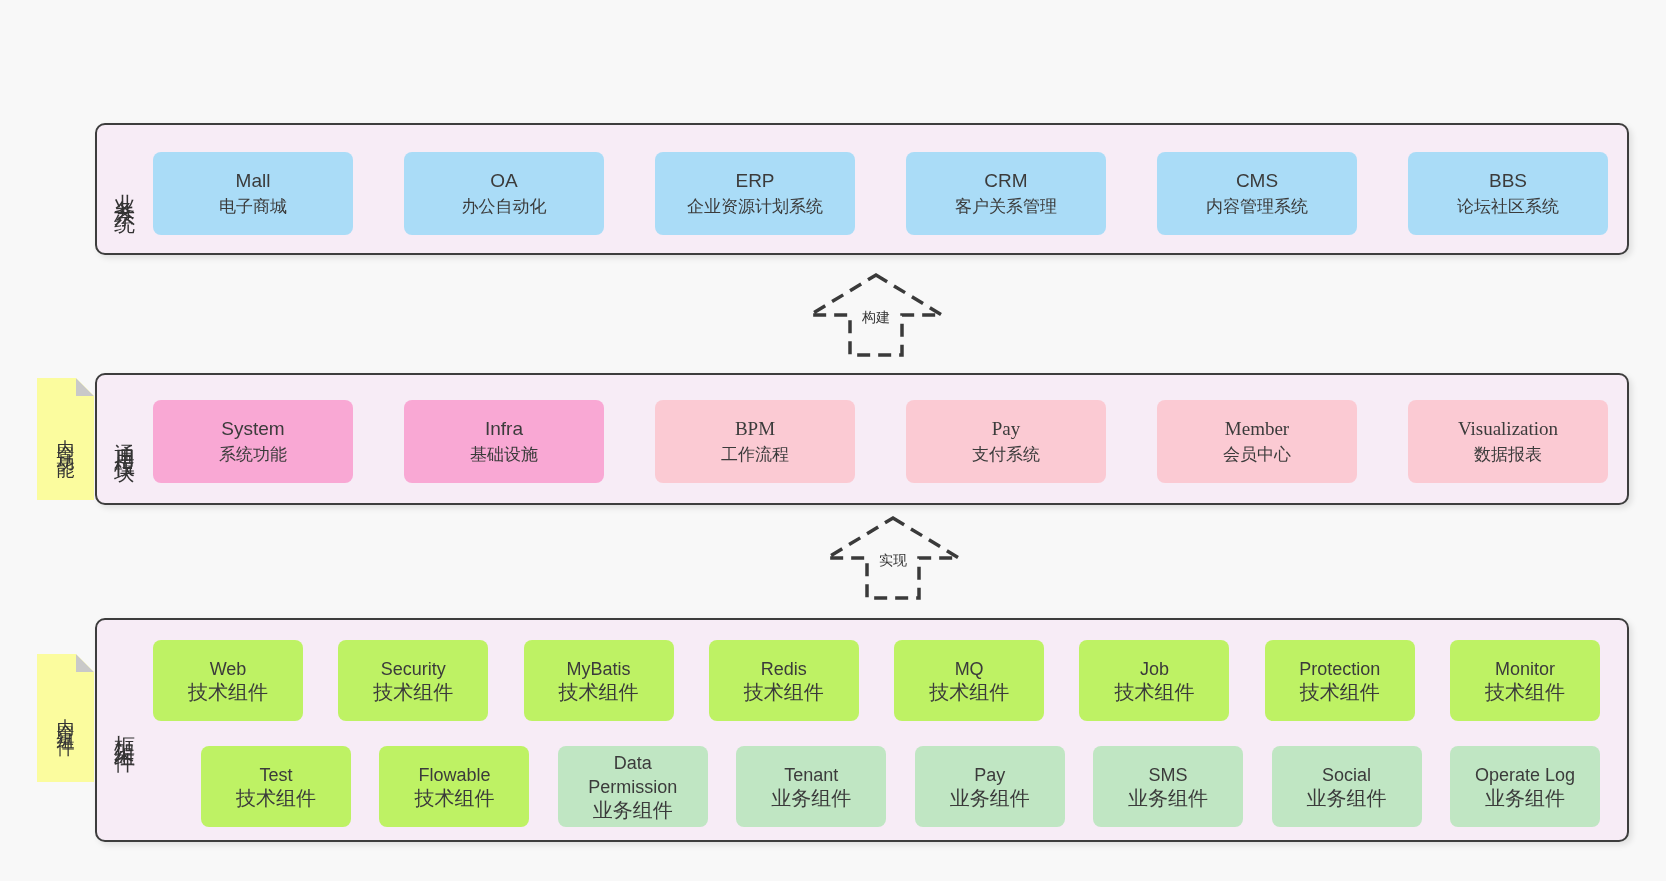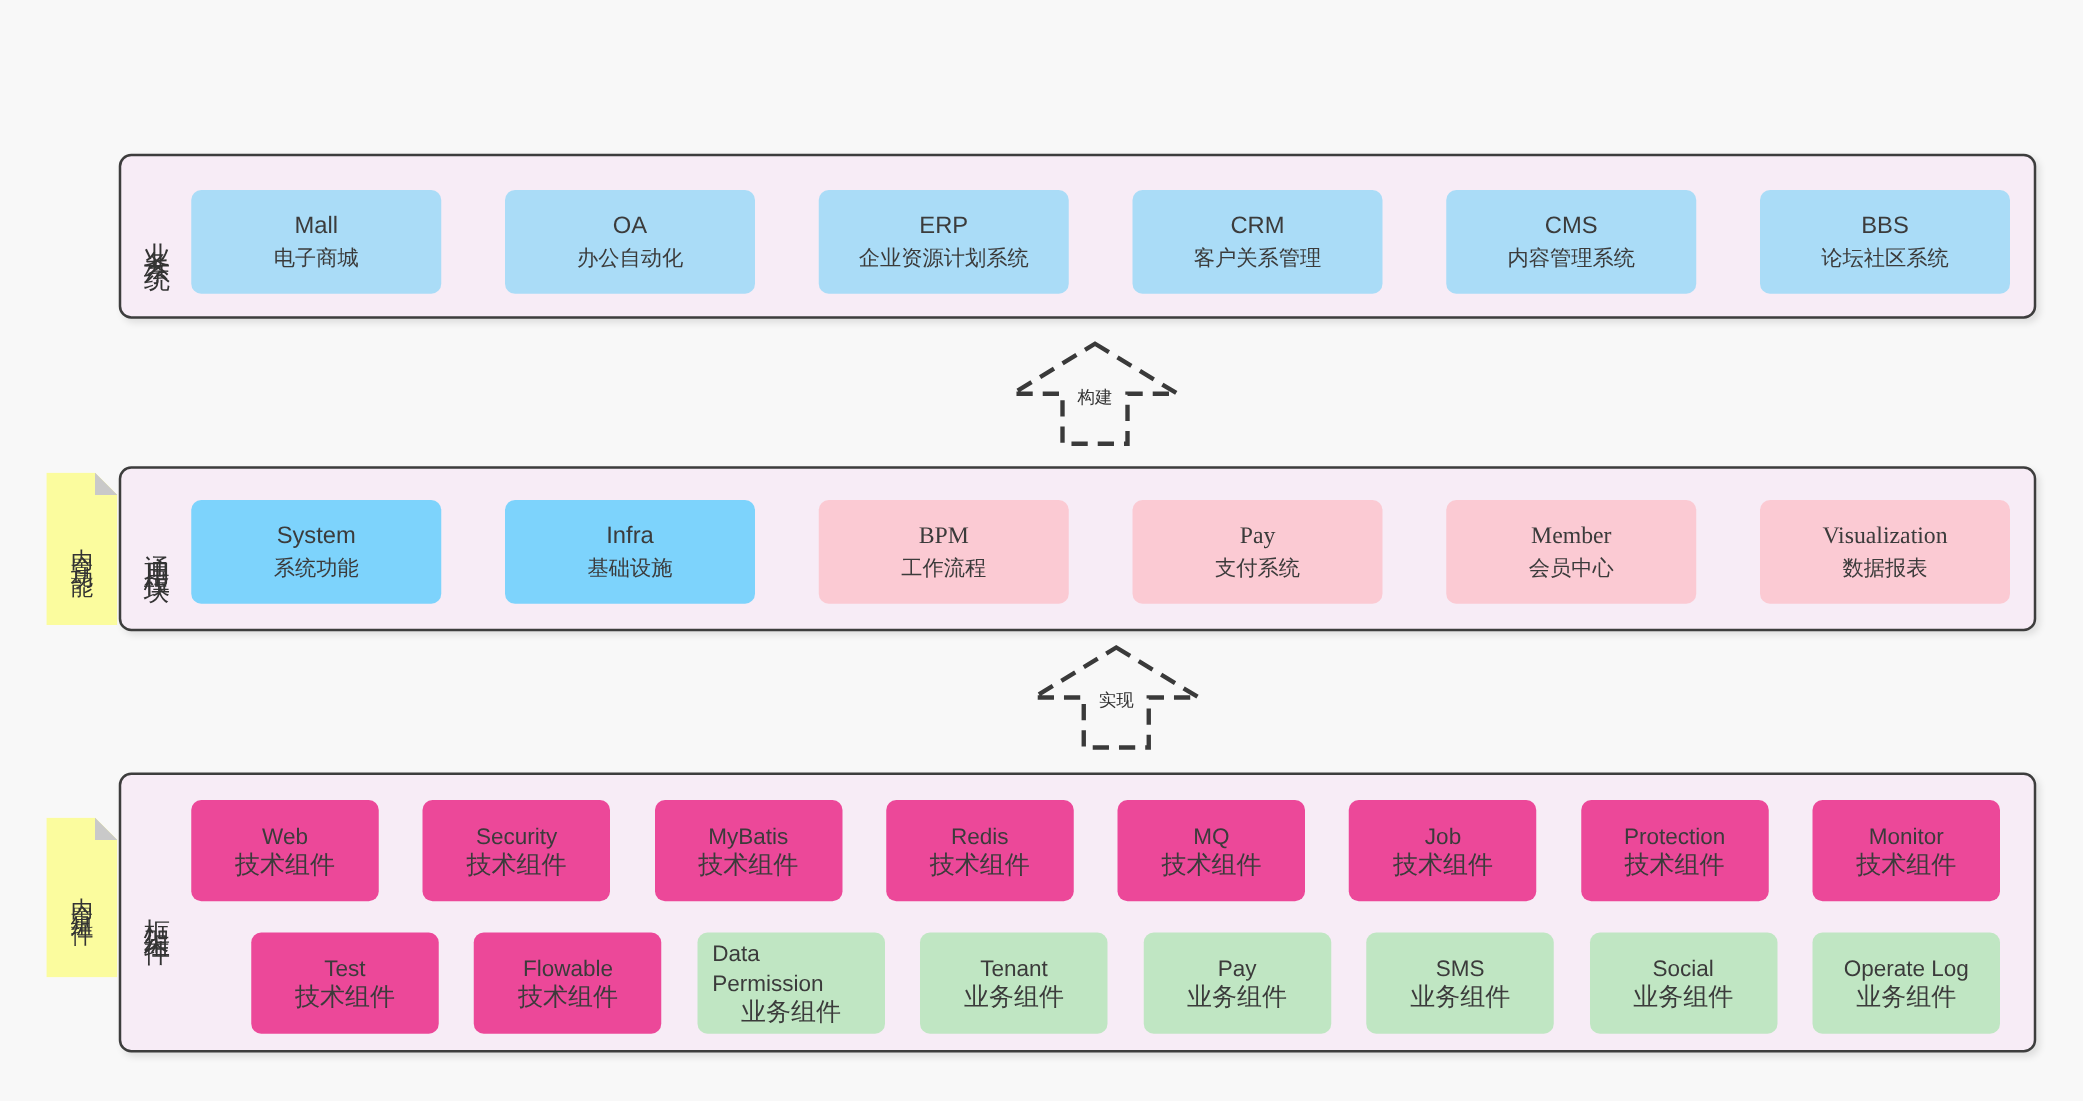--- a/index.html
+++ b/index.html
@@ -34,33 +34,33 @@
   #sec-business .row6 { top:27px; }
   #sec-modules  .row6 { top:25px; }
   .row8 { right:27px; height:81px; }
   .row8.first  { top:20px; }
   .row8.second { top:126px;padding-left:48px; }
 
   
   .box {
     box-sizing:border-box; border-radius:8px;
     display:flex; flex-direction:column; align-items:center; justify-content:center;
-    text-align:left; padding:0 12px;
+    text-align:center; padding:0 12px;
   }
   .row6 .box { width:200px; }
   .row8 .box { width:150px; }
   .row6 .en { font-size:19px; line-height:26px; }
   .row6 .zh { font-size:17px; line-height:25px; }
   .row8 .en { font-size:18px; line-height:24px; }
   .row8 .zh { font-size:20px; line-height:23px; }
 
   .c-blue   { background:#aadcf7; }
-  .c-red    { background:#7dd3fc; }
+  .c-red    { background:#f9a8d4; }
   .c-pink   { background:#fbcad3;font-family:Liberation Serif, serif; }
-  .c-green  { background:#ec4899; }
+  .c-green  { background:#bef264; }
   .c-lgreen { background:#c0e6c3; }
 
   
   .tab {
     position:absolute; left:37px; width:57px; z-index:1;
     background:#fbfc9e;
     clip-path:polygon(0 0, calc(100% - 18px) 0, 100% 18px, 100% 100%, 0 100%);
     display:flex; align-items:center; justify-content:center;
   }
   #tab-features   { top:378px; height:122px; }

